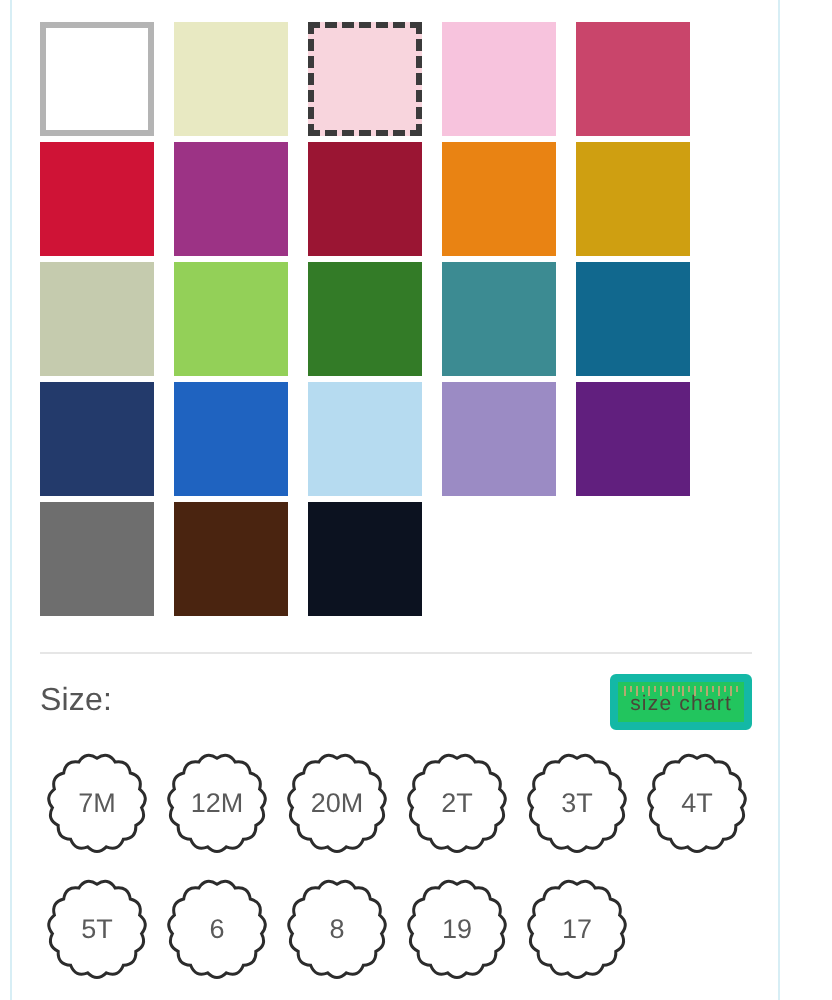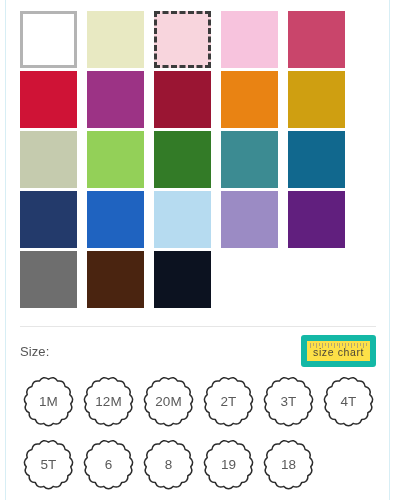--- a/index.html
+++ b/index.html
@@ -57,28 +57,28 @@
   .size-header {
     position: absolute;
     left: 14px; top: 358px;
     width: 356px;
     height: 24px;
     display: flex;
     align-items: center;
     justify-content: space-between;
   }
   .size-label {
-    font-size: 13px;
+    font-size: 16px;
     color: #555555;
     letter-spacing: .1px;
   }
   .size-chart-badge {
     position: relative;
-    background: #fde047;
-    border: 6px solid #14b8a6;
+    background: #22c55e;
+    border: 4px solid #14b8a6;
     border-radius: 3px;
     padding: 6px 6px 3px 6px;
     font-size: 10.5px;
     letter-spacing: .6px;
     color: #4b4638;
     cursor: pointer;
     line-height: 1;
     font-family: "Liberation Sans", sans-serif;
   }
   .size-chart-badge .ruler-ticks {
@@ -187,21 +187,21 @@
       </span>
       <span>size chart</span>
     </button>
   </div>
 
   <div class="size-grid">
       <button class="size-btn">
         <svg viewBox="0 0 57 57">
           <path d="M 28.50 6.10 Q 34.03 2.48 37.61 8.04 Q 44.14 6.98 45.15 13.51 Q 51.54 15.20 49.80 21.58 Q 54.95 25.72 50.78 30.84 Q 53.80 36.72 47.90 39.70 Q 48.27 46.30 41.67 46.62 Q 39.32 52.80 33.16 50.41 Q 28.50 55.10 23.84 50.41 Q 17.68 52.80 15.33 46.62 Q 8.73 46.30 9.10 39.70 Q 3.20 36.72 6.22 30.84 Q 2.05 25.72 7.20 21.58 Q 5.46 15.20 11.85 13.51 Q 12.86 6.98 19.39 8.04 Q 22.97 2.48 28.50 6.10 Z" fill="#ffffff" stroke="#2c2c2c" stroke-width="1.5"></path>
         </svg>
-        <span>1M</span>
+        <span>7M</span>
       </button>
       <button class="size-btn">
         <svg viewBox="0 0 57 57">
           <path d="M 28.50 6.10 Q 34.03 2.48 37.61 8.04 Q 44.14 6.98 45.15 13.51 Q 51.54 15.20 49.80 21.58 Q 54.95 25.72 50.78 30.84 Q 53.80 36.72 47.90 39.70 Q 48.27 46.30 41.67 46.62 Q 39.32 52.80 33.16 50.41 Q 28.50 55.10 23.84 50.41 Q 17.68 52.80 15.33 46.62 Q 8.73 46.30 9.10 39.70 Q 3.20 36.72 6.22 30.84 Q 2.05 25.72 7.20 21.58 Q 5.46 15.20 11.85 13.51 Q 12.86 6.98 19.39 8.04 Q 22.97 2.48 28.50 6.10 Z" fill="#ffffff" stroke="#2c2c2c" stroke-width="1.5"></path>
         </svg>
         <span>12M</span>
       </button>
       <button class="size-btn">
         <svg viewBox="0 0 57 57">
           <path d="M 28.50 6.10 Q 34.03 2.48 37.61 8.04 Q 44.14 6.98 45.15 13.51 Q 51.54 15.20 49.80 21.58 Q 54.95 25.72 50.78 30.84 Q 53.80 36.72 47.90 39.70 Q 48.27 46.30 41.67 46.62 Q 39.32 52.80 33.16 50.41 Q 28.50 55.10 23.84 50.41 Q 17.68 52.80 15.33 46.62 Q 8.73 46.30 9.10 39.70 Q 3.20 36.72 6.22 30.84 Q 2.05 25.72 7.20 21.58 Q 5.46 15.20 11.85 13.51 Q 12.86 6.98 19.39 8.04 Q 22.97 2.48 28.50 6.10 Z" fill="#ffffff" stroke="#2c2c2c" stroke-width="1.5"></path>
@@ -247,17 +247,17 @@
       <button class="size-btn">
         <svg viewBox="0 0 57 57">
           <path d="M 28.50 6.10 Q 34.03 2.48 37.61 8.04 Q 44.14 6.98 45.15 13.51 Q 51.54 15.20 49.80 21.58 Q 54.95 25.72 50.78 30.84 Q 53.80 36.72 47.90 39.70 Q 48.27 46.30 41.67 46.62 Q 39.32 52.80 33.16 50.41 Q 28.50 55.10 23.84 50.41 Q 17.68 52.80 15.33 46.62 Q 8.73 46.30 9.10 39.70 Q 3.20 36.72 6.22 30.84 Q 2.05 25.72 7.20 21.58 Q 5.46 15.20 11.85 13.51 Q 12.86 6.98 19.39 8.04 Q 22.97 2.48 28.50 6.10 Z" fill="#ffffff" stroke="#2c2c2c" stroke-width="1.5"></path>
         </svg>
         <span>19</span>
       </button>
       <button class="size-btn">
         <svg viewBox="0 0 57 57">
           <path d="M 28.50 6.10 Q 34.03 2.48 37.61 8.04 Q 44.14 6.98 45.15 13.51 Q 51.54 15.20 49.80 21.58 Q 54.95 25.72 50.78 30.84 Q 53.80 36.72 47.90 39.70 Q 48.27 46.30 41.67 46.62 Q 39.32 52.80 33.16 50.41 Q 28.50 55.10 23.84 50.41 Q 17.68 52.80 15.33 46.62 Q 8.73 46.30 9.10 39.70 Q 3.20 36.72 6.22 30.84 Q 2.05 25.72 7.20 21.58 Q 5.46 15.20 11.85 13.51 Q 12.86 6.98 19.39 8.04 Q 22.97 2.48 28.50 6.10 Z" fill="#ffffff" stroke="#2c2c2c" stroke-width="1.5"></path>
         </svg>
-        <span>18</span>
+        <span>17</span>
       </button>
     </div>
 
 </div>
 
 </body></html>

